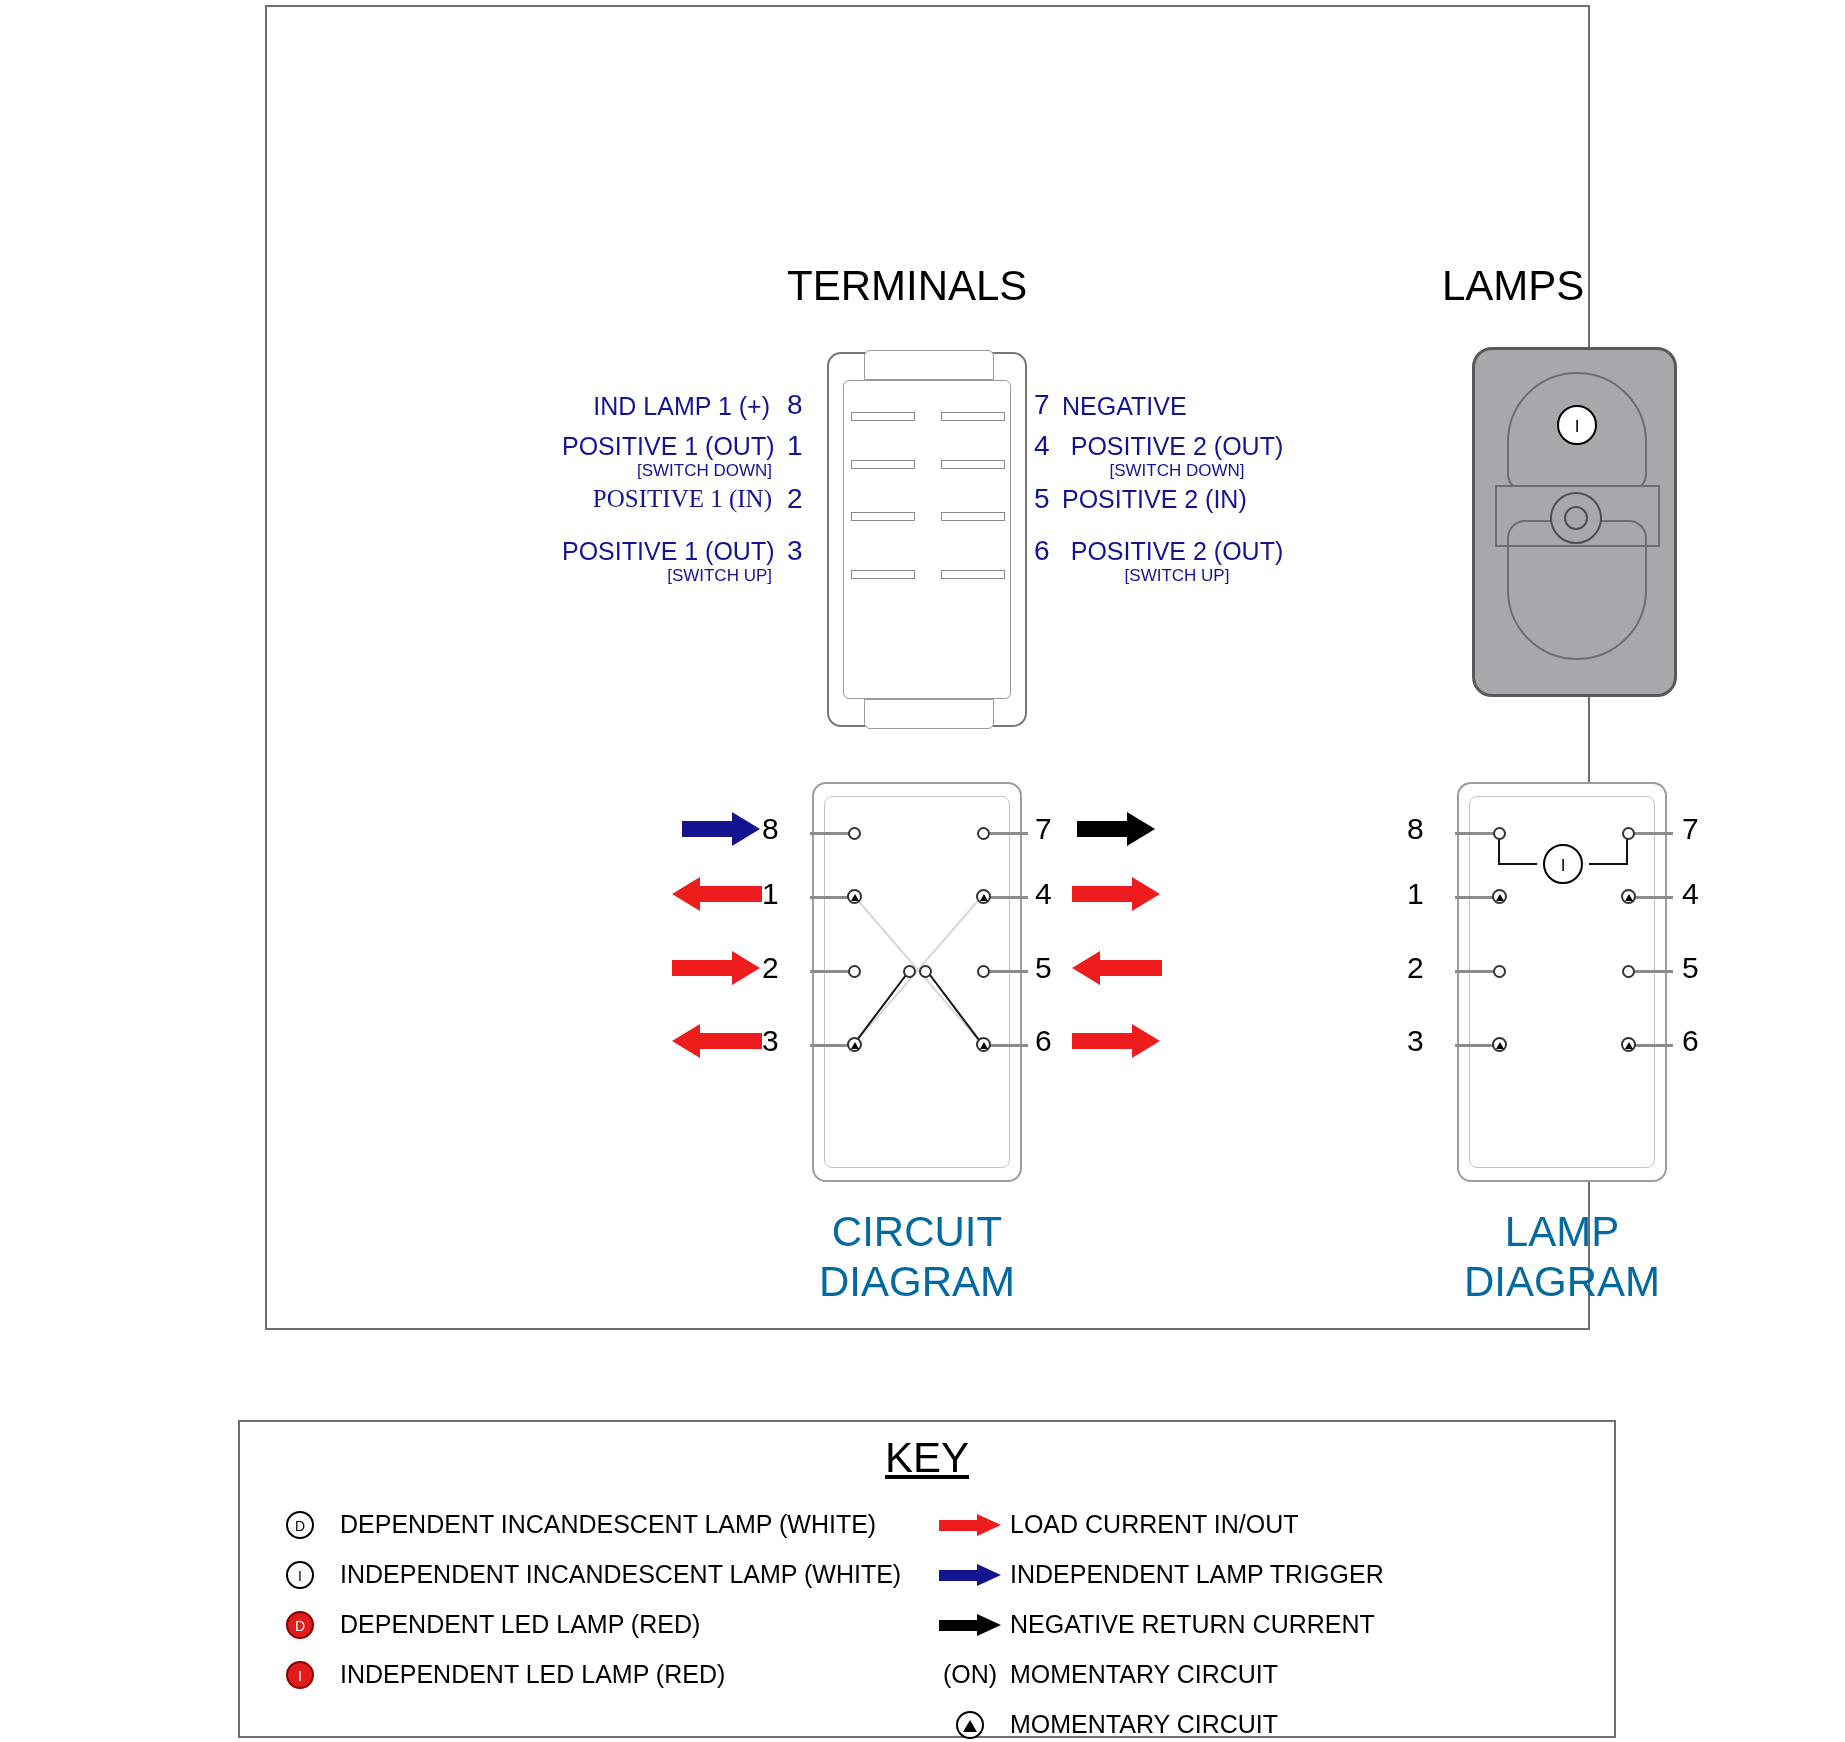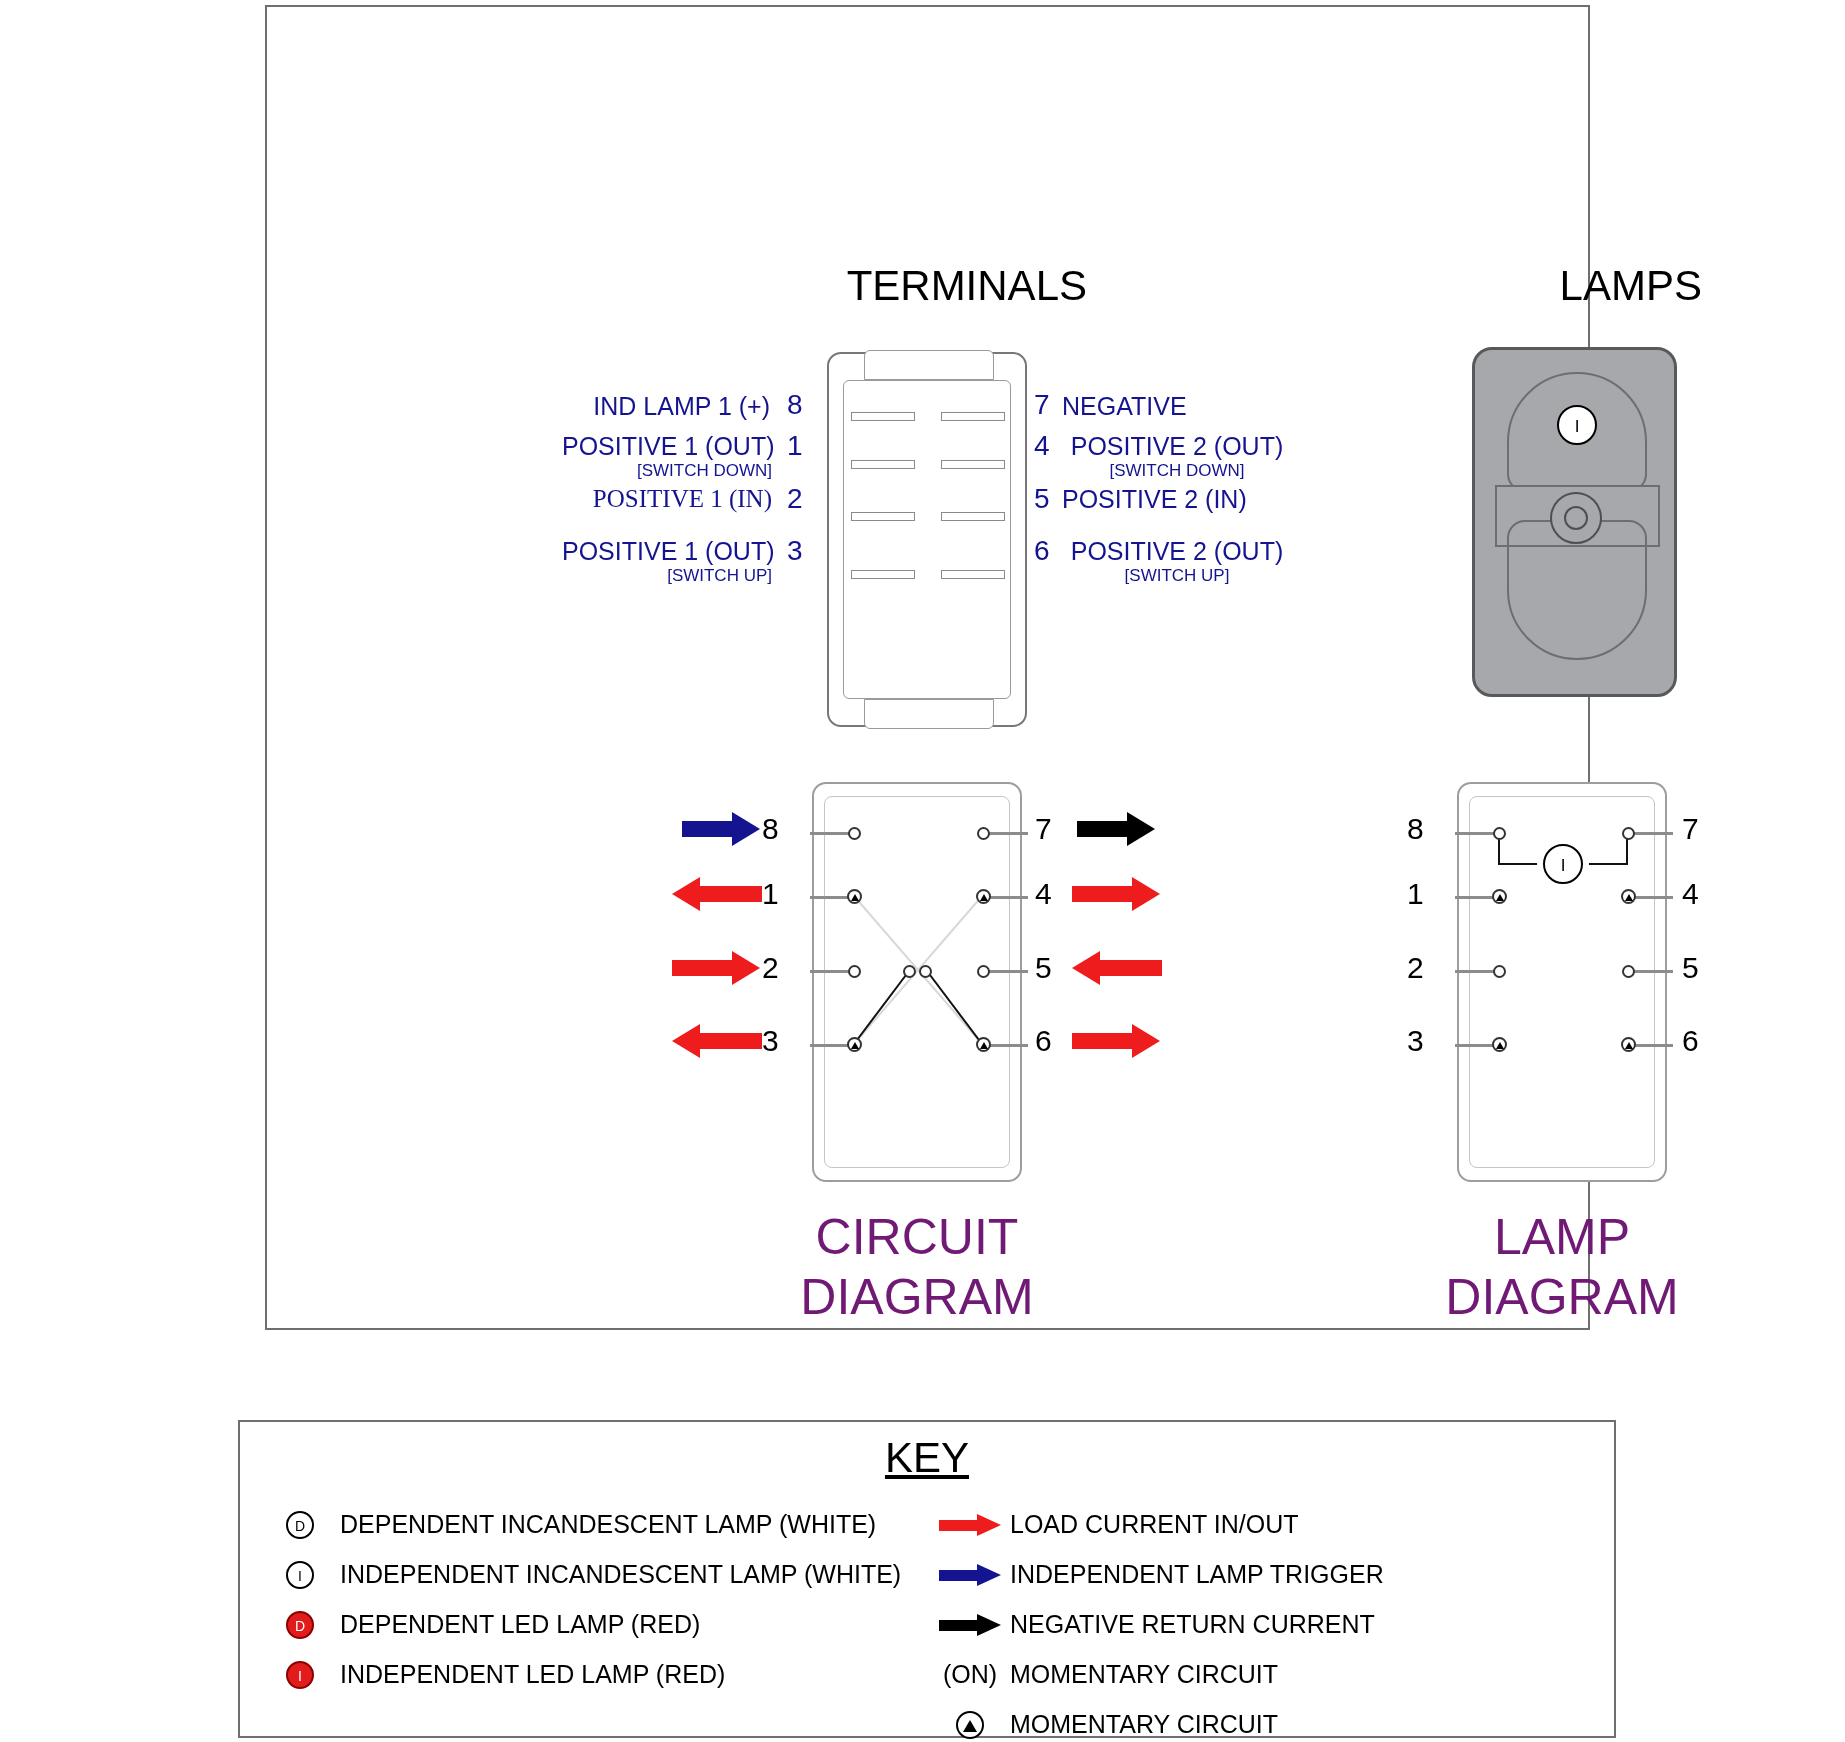--- a/index.html
+++ b/index.html
@@ -33,21 +33,21 @@
     text-align: center;
     font-size: 56px;
     color: #000000;
     line-height: 1.22;
     font-weight: normal;
   }
   .section-label {
     position: absolute;
     font-size: 42px;
     color: #000000;
-    text-align: right;
+    text-align: left;
     white-space: nowrap;
   }
   .terminals-label { left: 520px; top: 255px; width: 300px; }
   .lamps-label     { left: 1175px; top: 255px; width: 260px; }
 
   
   .sw-body {
     position: absolute;
     border: 2px solid #777;
     border-radius: 14px;
@@ -221,22 +221,22 @@
   }
   .arrow .head {
     position: absolute;
     width: 0; height: 0;
     top: -17px;
     border-top: 17px solid transparent;
     border-bottom: 17px solid transparent;
   }
   .caption {
     position: absolute;
-    font-size: 50px;
-    color: #701a75;
+    font-size: 42px;
+    color: #0369a1;
     text-align: center;
     line-height: 1.2;
     white-space: nowrap;
   }
   .website {
     position: absolute;
     left: 0; top: 1352px; width: 1845px;
     text-align: center;
     font-size: 46px;
     font-style: italic;

